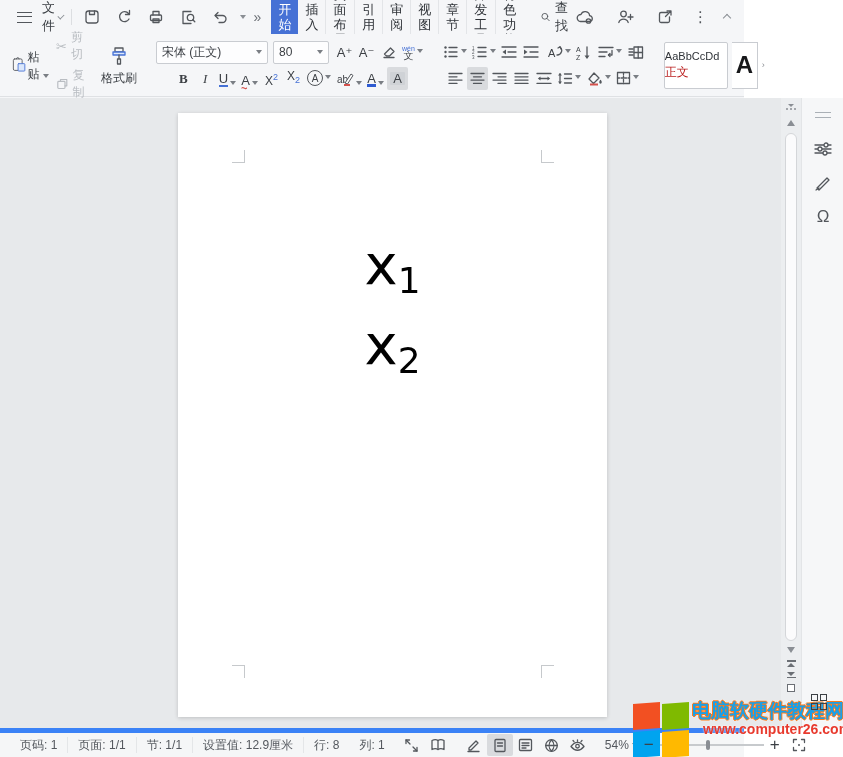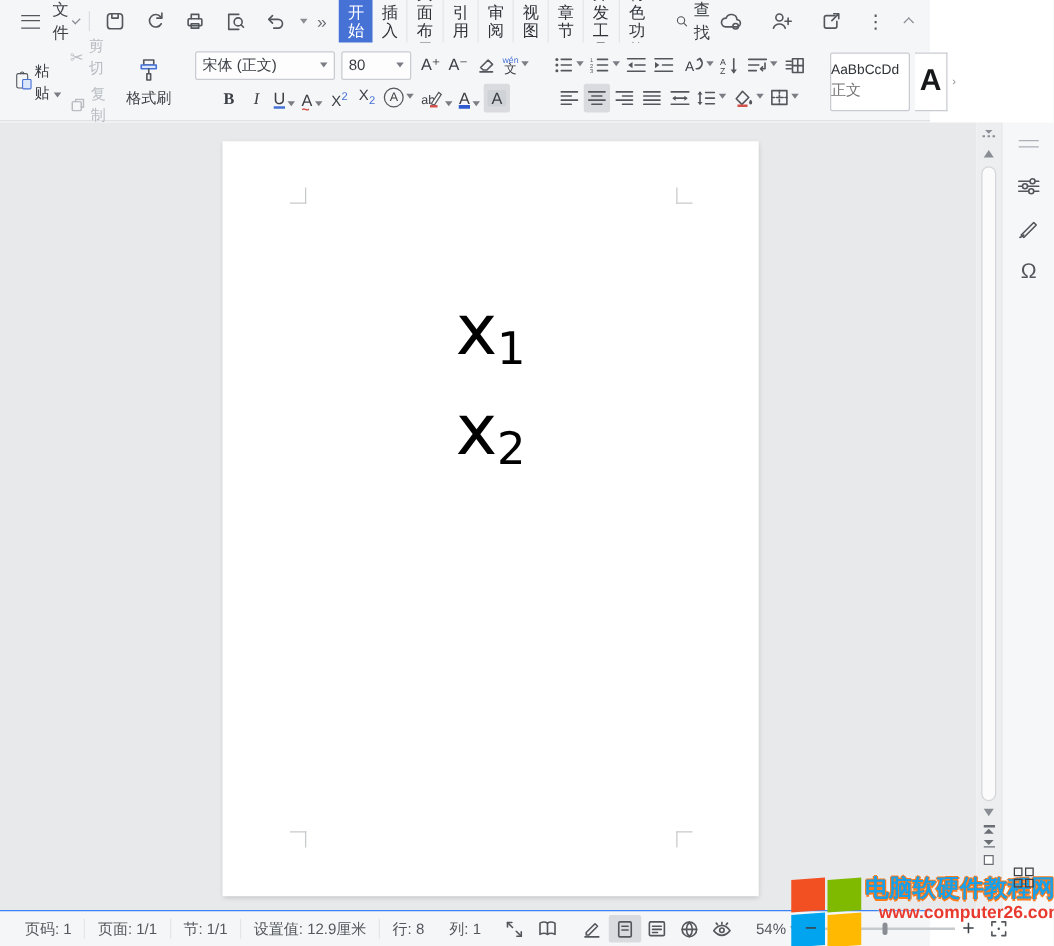--- a/index.html
+++ b/index.html
@@ -64,21 +64,21 @@
     display:flex; align-items:center; justify-content:center; }
   .fcol { line-height:11px; border-bottom:3px solid #2f5bd1; }
   .cshade { background:#cfd2d6; line-height:13px; padding:0 3px; border-radius:1px; }
   .pinyin { display:flex; flex-direction:column; align-items:center; line-height:7px; }
   .pinyin .top { font-size:7px; color:#4671d5; }
   .pinyin .bot { font-size:10px; color:#3c4045; }
   .styles { display:flex; align-items:center; gap:4px; margin-left:2px; }
   .style-card { width:64px; height:47px; background:#fff; border:1px solid #c9ccd1; border-radius:2px;
     display:flex; flex-direction:column; align-items:flex-start; justify-content:center; cursor:pointer; }
   .style-card .pv { font-size:11px; color:#2f3338; }
-  .style-card .nm { font-size:12px; color:#737373; margin-top:2px; }
+  .style-card .nm { font-size:12px; color:#b91c1c; margin-top:2px; }
   .style-card2 { width:26px; height:47px; background:#fff; border:1px solid #c9ccd1; border-left:none;
     overflow:hidden; display:flex; align-items:center; justify-content:flex-start; padding-left:4px;
     font-size:24px; font-weight:bold; color:#17181a; cursor:pointer; }
   .style-scroll { font-size:9px; color:#8a8e94; align-self:center; cursor:pointer; }
 
   
   .docarea { position:absolute; top:98px; left:0; width:781px; height:630px; background:#e7e9eb; }
   .page { position:absolute; left:178px; top:15px; width:429px; height:604px; background:#fff;
     box-shadow:0 1px 4px rgba(0,0,0,.18); }
   .mark { position:absolute; width:13px; height:13px; }
@@ -113,21 +113,21 @@
   .rp-ic { width:42px; height:34px; display:flex; align-items:center; justify-content:center;
     color:#53575c; cursor:pointer; }
   .rp-handle { width:16px; height:6px; border-top:1.6px solid #aab0b6; border-bottom:1.6px solid #aab0b6; }
   .omega { font-size:17px; color:#53575c; }
   .browse-obj { position:absolute; bottom:18px; left:9px; z-index:10; cursor:pointer;
     display:grid; grid-template-columns:7px 7px; gap:2px; }
   .browse-obj i { width:7px; height:7px; border:1.4px solid #3c4045; display:block; background:transparent; }
 
   
   .statusbar { position:absolute; bottom:0; left:0; right:0; height:29px; background:#f5f6f7;
-    border-top:1px solid #3b82f6; display:flex; align-items:center; font-size:12px; color:#54585e;
+    border-top:5px solid #3b82f6; display:flex; align-items:center; font-size:12px; color:#54585e;
     padding:0 10px; }
   .st-item { padding:0 10px; border-right:1px solid #e4e6e8; height:16px; line-height:16px; cursor:pointer; white-space:nowrap; }
   .st-item.noborder { border-right:none; }
   .st-ic { width:26px; height:22px; display:flex; align-items:center; justify-content:center;
     color:#53575c; cursor:pointer; border-radius:2px; flex:0 0 auto; }
   .st-ic.on { background:#d9dbde; }
   .zoomctl { display:flex; align-items:center; margin-left:14px; gap:6px; }
   .zoom-val { cursor:pointer; display:flex; align-items:center; gap:3px; }
   .zoom-minus,.zoom-plus { font-size:17px; color:#3c4045; cursor:pointer; position:relative; z-index:12; line-height:14px; }
   .slider { width:104px; height:2px; background:#c7cacd; position:relative; }

